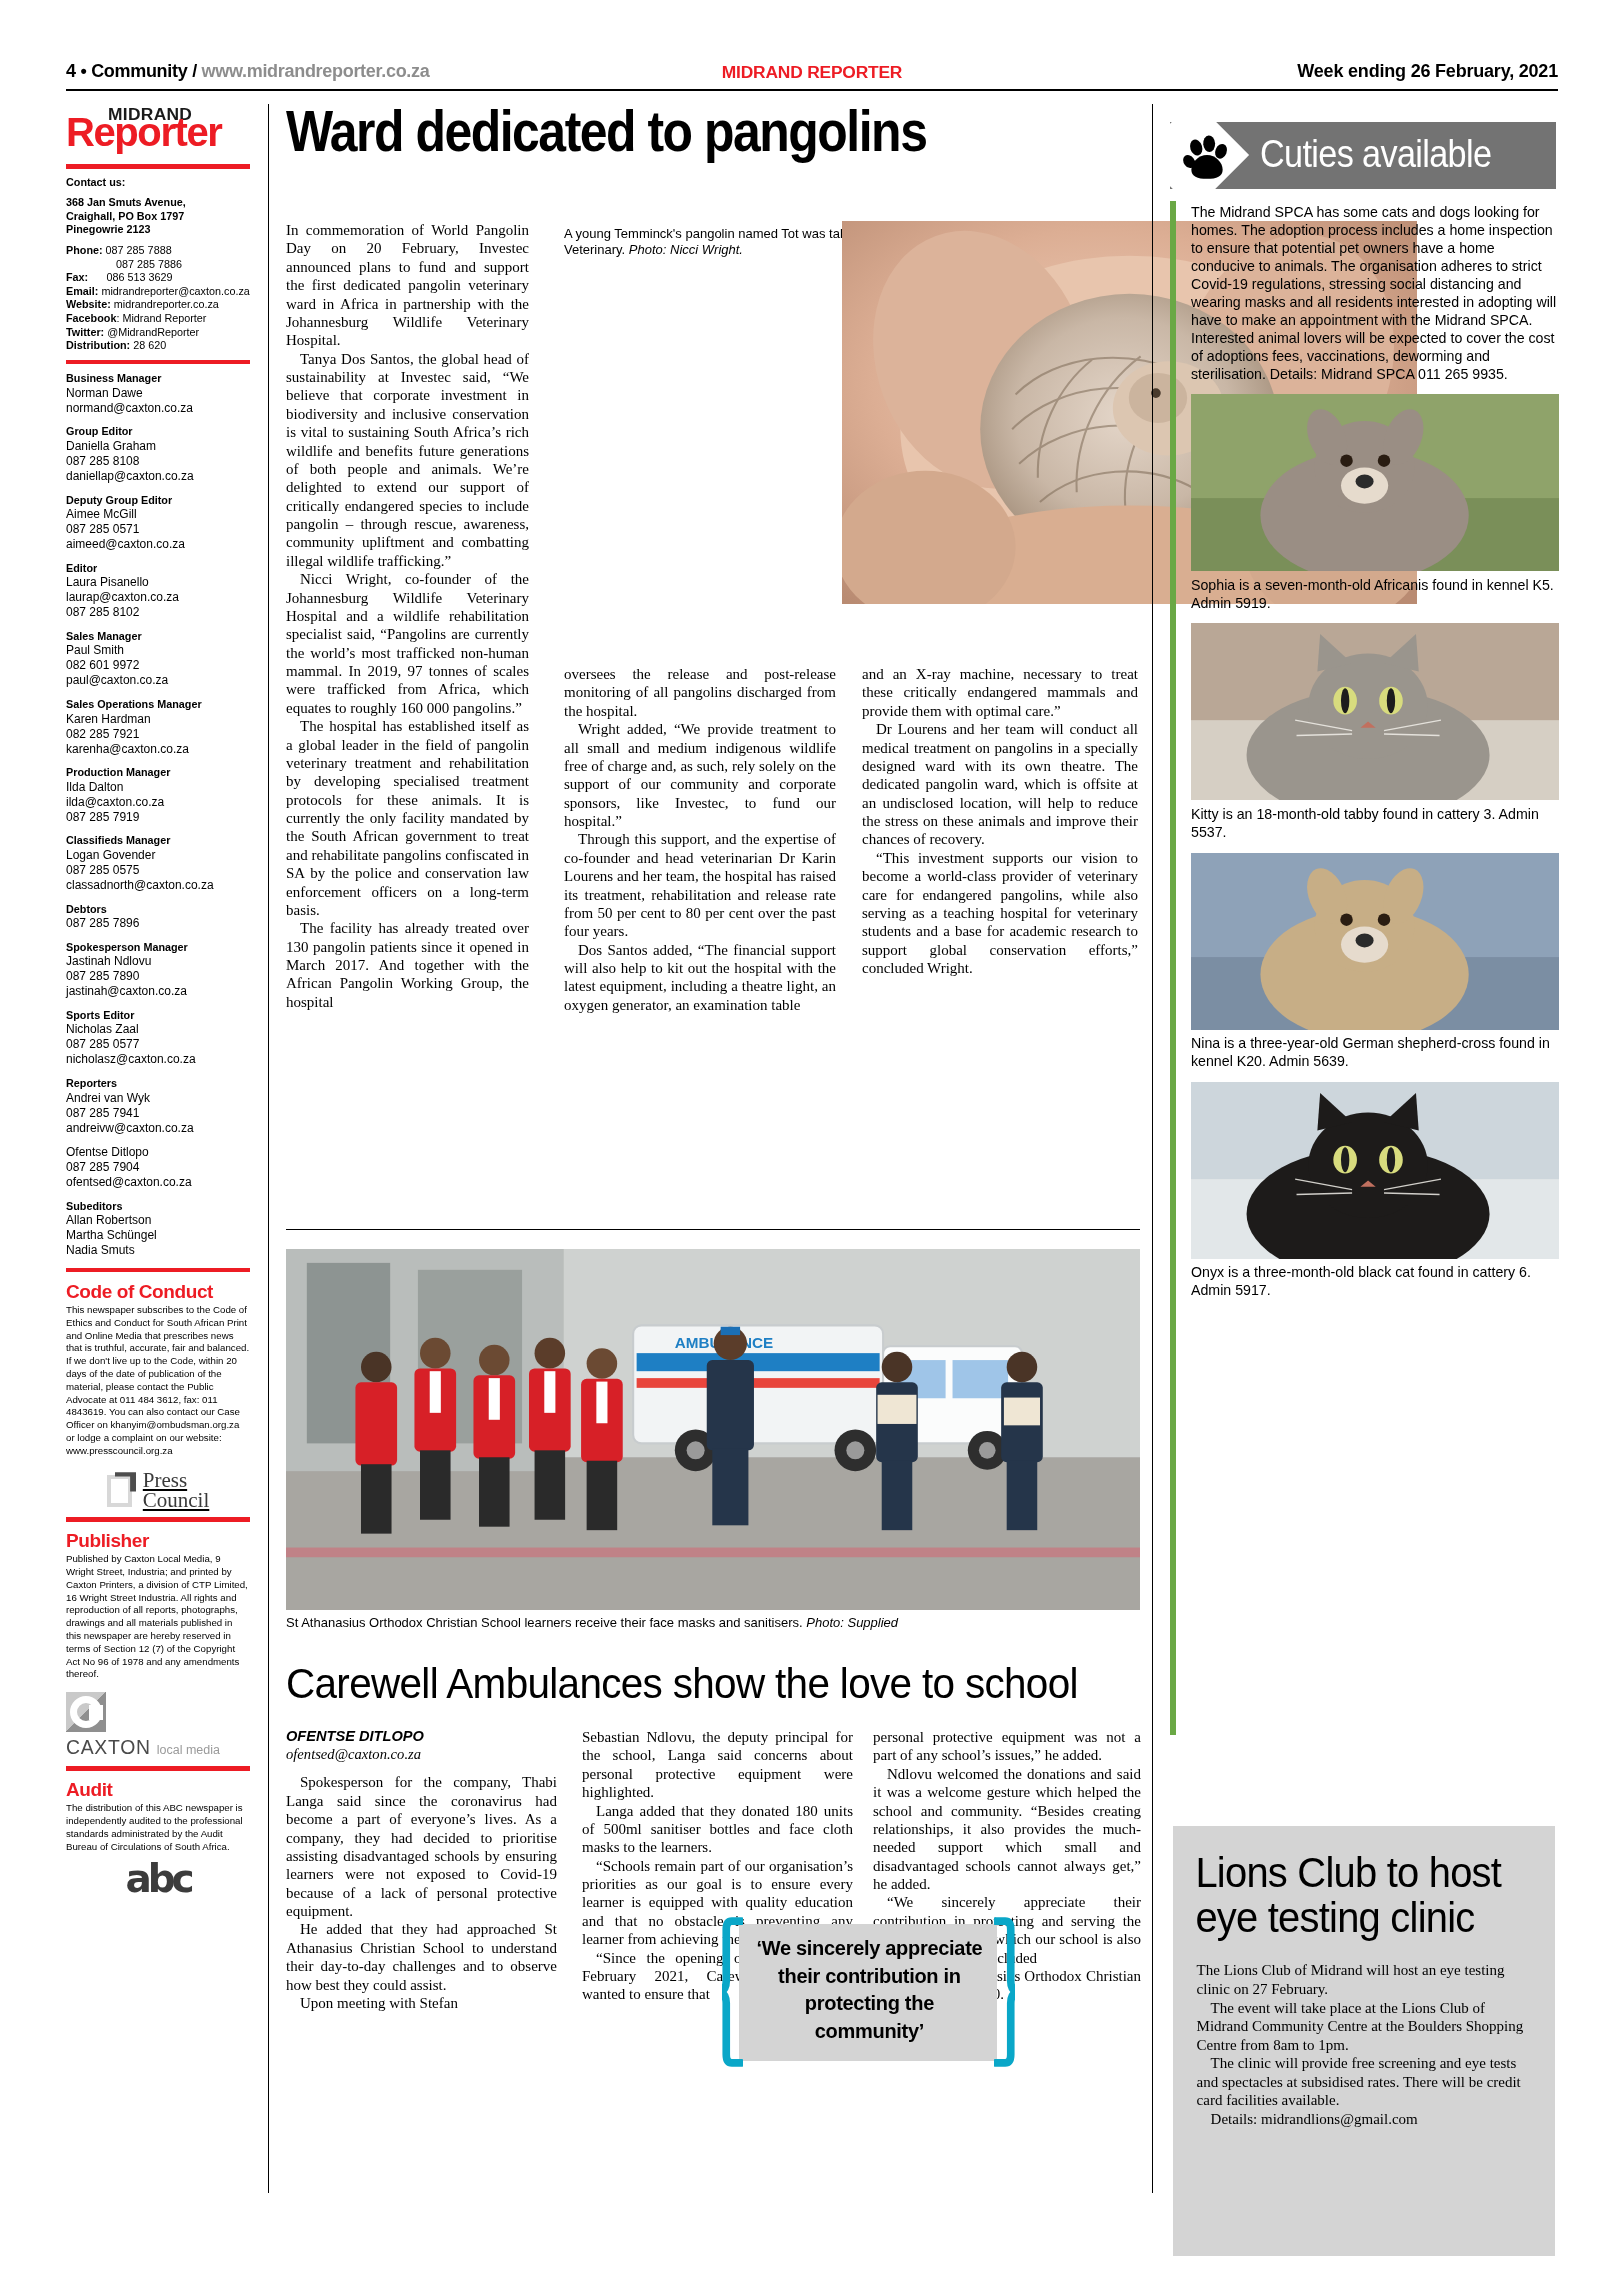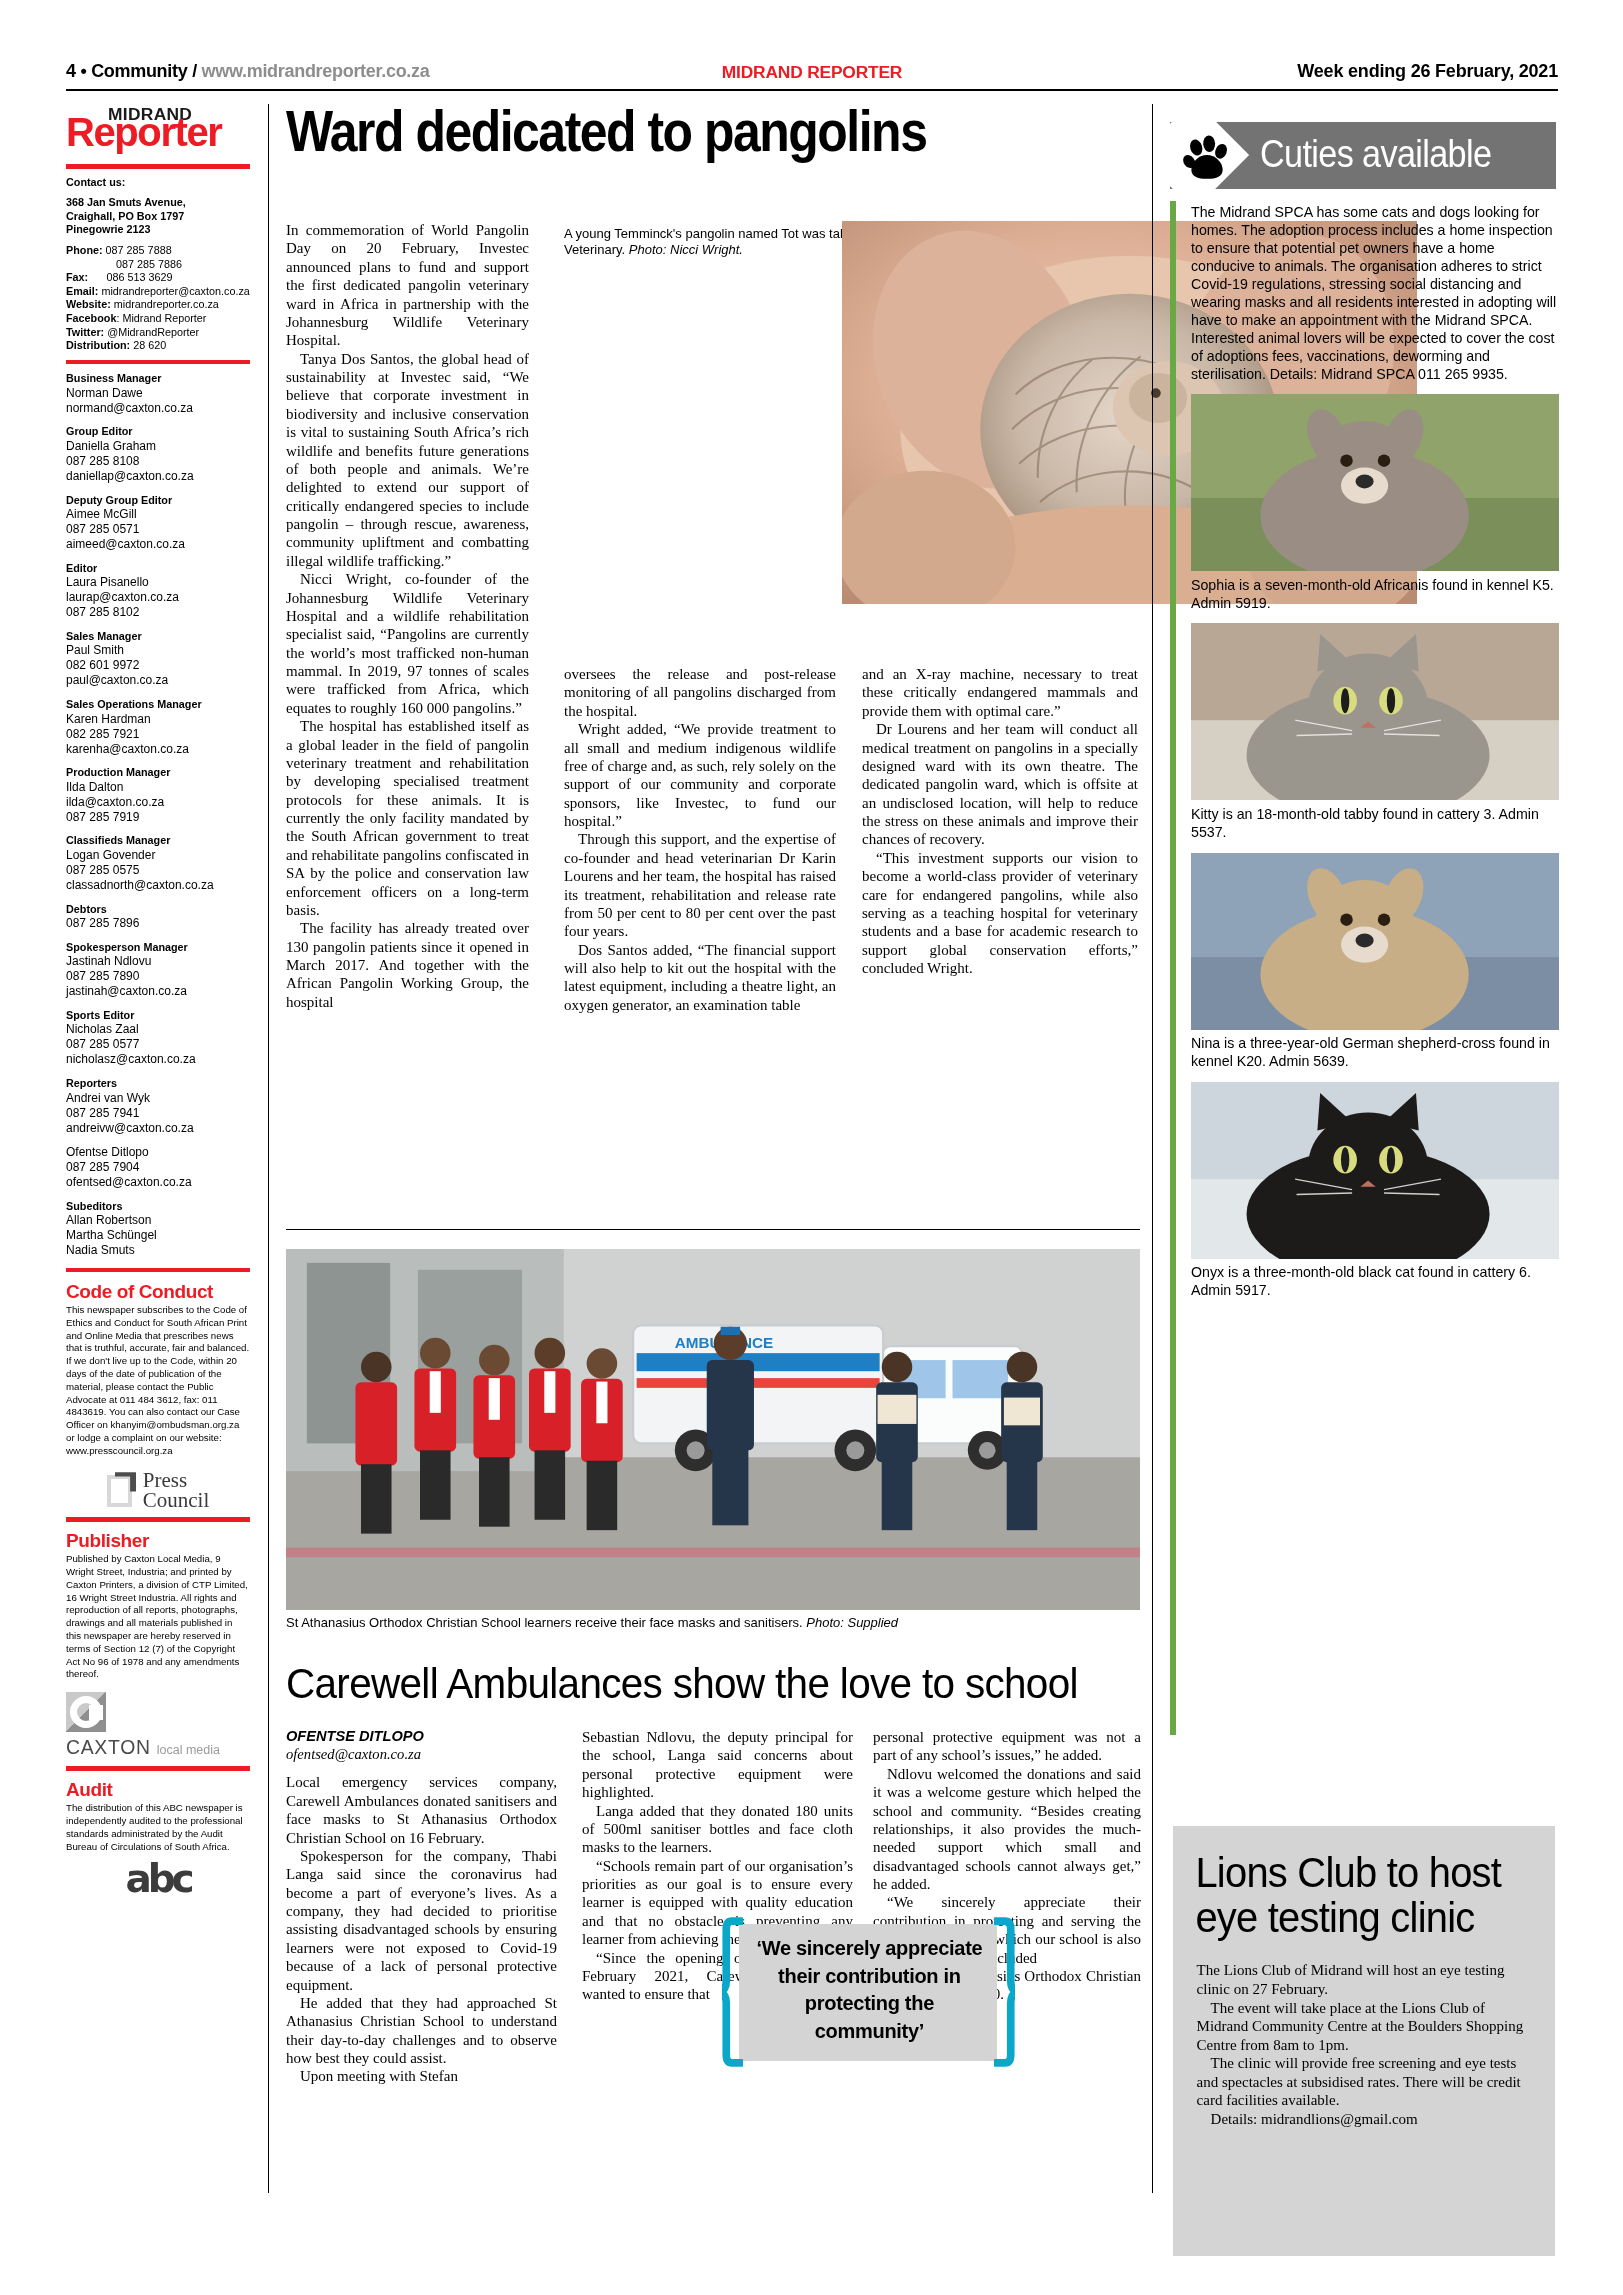--- a/index.html
+++ b/index.html
@@ -31,21 +31,21 @@
   .lc-t{font-size:10.8px;line-height:1.25;}
   .lc-block{margin-bottom:9.7px;}
   .lc-block .lc-t{font-size:12px;}
   .contact-lines{font-size:10.8px;line-height:1.26;margin-top:7px;}
   .contact-lines b{font-weight:bold;}
   .contact-lines .indent{padding-left:50px;display:block;}
 
   .sec-red-head{color:#ed1c24;font-size:19px;font-weight:bold;letter-spacing:-0.4px;margin-bottom:1.4px;}
   .small-body{font-size:9.7px;line-height:1.32;}
 
-  .press-logo{display:flex;align-items:center;justify-content:center;margin:12.5px 0 4.2px 0;}
+  .press-logo{display:flex;align-items:center;justify-content:center;margin:12.5px 0 4.2px 0;text-decoration:underline;}
   .press-mark{width:30.5px;height:36px;position:relative;margin-right:5.6px;}
   .press-mark .sq{position:absolute;left:0;top:2.8px;width:25px;height:32px;border:4.9px solid #d8d8d8;box-sizing:border-box;}
   .press-mark .fold{position:absolute;left:8.3px;top:0;width:21px;height:19.4px;background:#4d4d4d;
      clip-path:polygon(0 0,100% 0,100% 100%,72% 100%,72% 22%,0 22%);}
   .press-words{font-family:"Liberation Serif",serif;font-size:21px;line-height:.96;color:#3a3a3a;}
 
   .caxton-logo{margin:11px 0 4.2px 0;}
   .cax-mark{width:40px;height:40px;position:relative;background:
       linear-gradient(135deg,#c9c9c9 0 50%,#8f8f8f 50% 100%);}
   .cax-mark .cg{position:absolute;left:4.2px;top:4.2px;width:32px;height:32px;border:7.6px solid #fff;border-radius:50%;box-sizing:border-box;}
@@ -477,21 +477,20 @@
       <i>Photo: Supplied</i>
     </div>
   </div>
 
   <div class="headline2">Carewell Ambulances show the love to school</div>
 
   <div class="col s2c1">
     <div class="byline">OFENTSE DITLOPO</div>
     <div class="byline-mail" style="margin-bottom:9.7px">ofentsed@caxton.co.za</div>
     <div id="s2-col1">
-        <p class="first">Local emergency services company, Carewell Ambulances donated sanitisers and face masks to St Athanasius Orthodox Christian School on 16 February.</p>
         <p>Spokesperson for the company, Thabi Langa said since the coronavirus had become a part of everyone’s lives. As a company, they had decided to prioritise assisting disadvantaged schools by ensuring learners were not exposed to Covid-19 because of a lack of personal protective equipment.</p>
         <p>He added that they had approached St Athanasius Christian School to understand their day-to-day challenges and to observe how best they could assist.</p>
         <p>Upon meeting with Stefan</p>
       </div>
   </div>
   <div class="col s2c2" id="s2-col2">
       <p class="first">Sebastian Ndlovu, the deputy principal for the school, Langa said concerns about personal protective equipment were highlighted.</p>
       <p>Langa added that they donated 180 units of 500ml sanitiser bottles and face cloth masks to the learners.</p>
       <p>“Schools remain part of our organisation’s priorities as our goal is to ensure every learner is equipped with quality education and that no obstacle is preventing any learner from achieving their best.”</p>
       <p>“Since the opening of schools on 15 February 2021, Carewell Ambulances wanted to ensure that</p>

